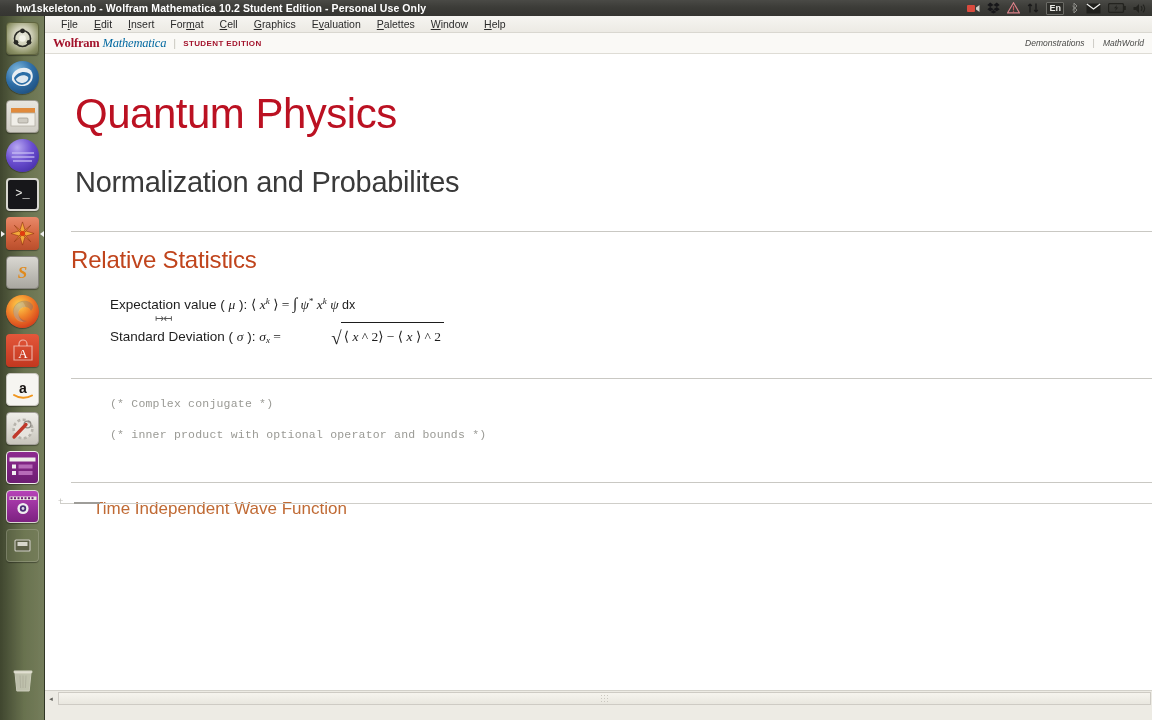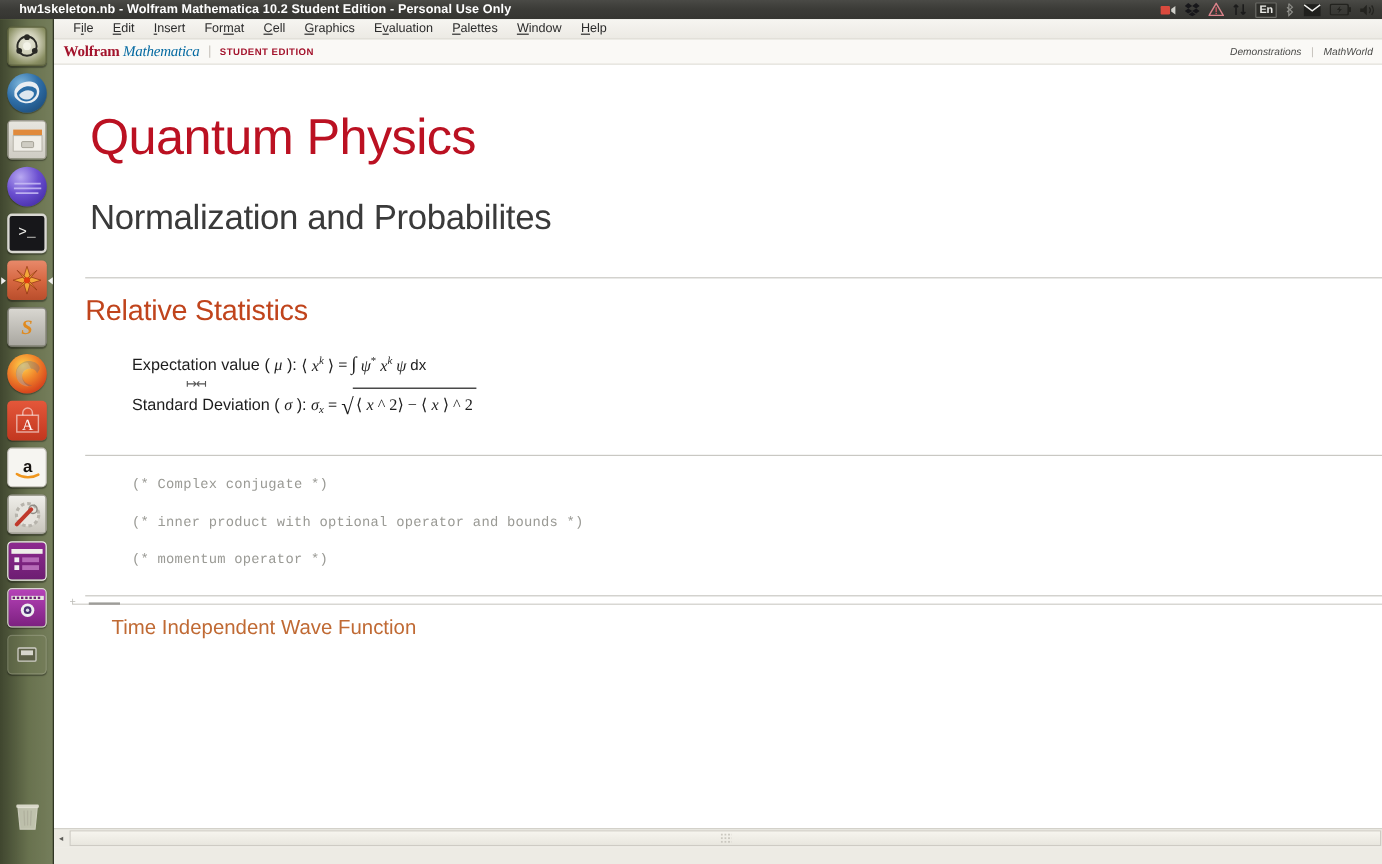--- a/index.html
+++ b/index.html
@@ -127,21 +127,21 @@
   }
 
   .math-line{
     font-family:"Liberation Serif", serif;
     font-size:13.5px; color:#1d1d1d; padding-left:65px;
   }
   .math-line .up{ font-family:"Liberation Sans", sans-serif; }
   sup.k{ font-size:9px; font-style:italic; }
   .sub{ font-size:9px; vertical-align:-2px; font-style:italic; }
   .it{ font-style:italic; }
-  .sqrt-wrap{ display:inline-block; position:relative; }
+  .sqrt-wrap{ display:inline-block; position:relative;margin-left:47px; }
   .sqrt-bar{
     display:inline-block; border-top:1px solid #1d1d1d; padding:1px 3px 0 3px;
     margin-left:-1px;
   }
   .radic{ font-size:19px; vertical-align:-3px; }
 
   .code-line{
     font-family:"Liberation Mono", monospace;
     font-size:11.5px; color:#9a9a95; padding-left:65px; letter-spacing:.2px;
   }
@@ -475,21 +475,20 @@
       <div class="rule"></div>
 
       <div class="cell">
 
         <div style="height:18px;"></div>
 
         <div class="code-line">(* Complex conjugate *)</div>
         <div style="height:18px;"></div>
         <div class="code-line">(* inner product with optional operator and bounds *)</div>
         <div style="height:18px;"></div>
-        <div class="code-line">(* momentum operator *)</div>
       </div>
 
       <div style="height:23px;"></div>
       <div class="rule"></div>
 
       <div class="cell">
         <div class="subsection-head">Time Independent Wave Function</div>
       </div>
 
       <div id="insert-line">

